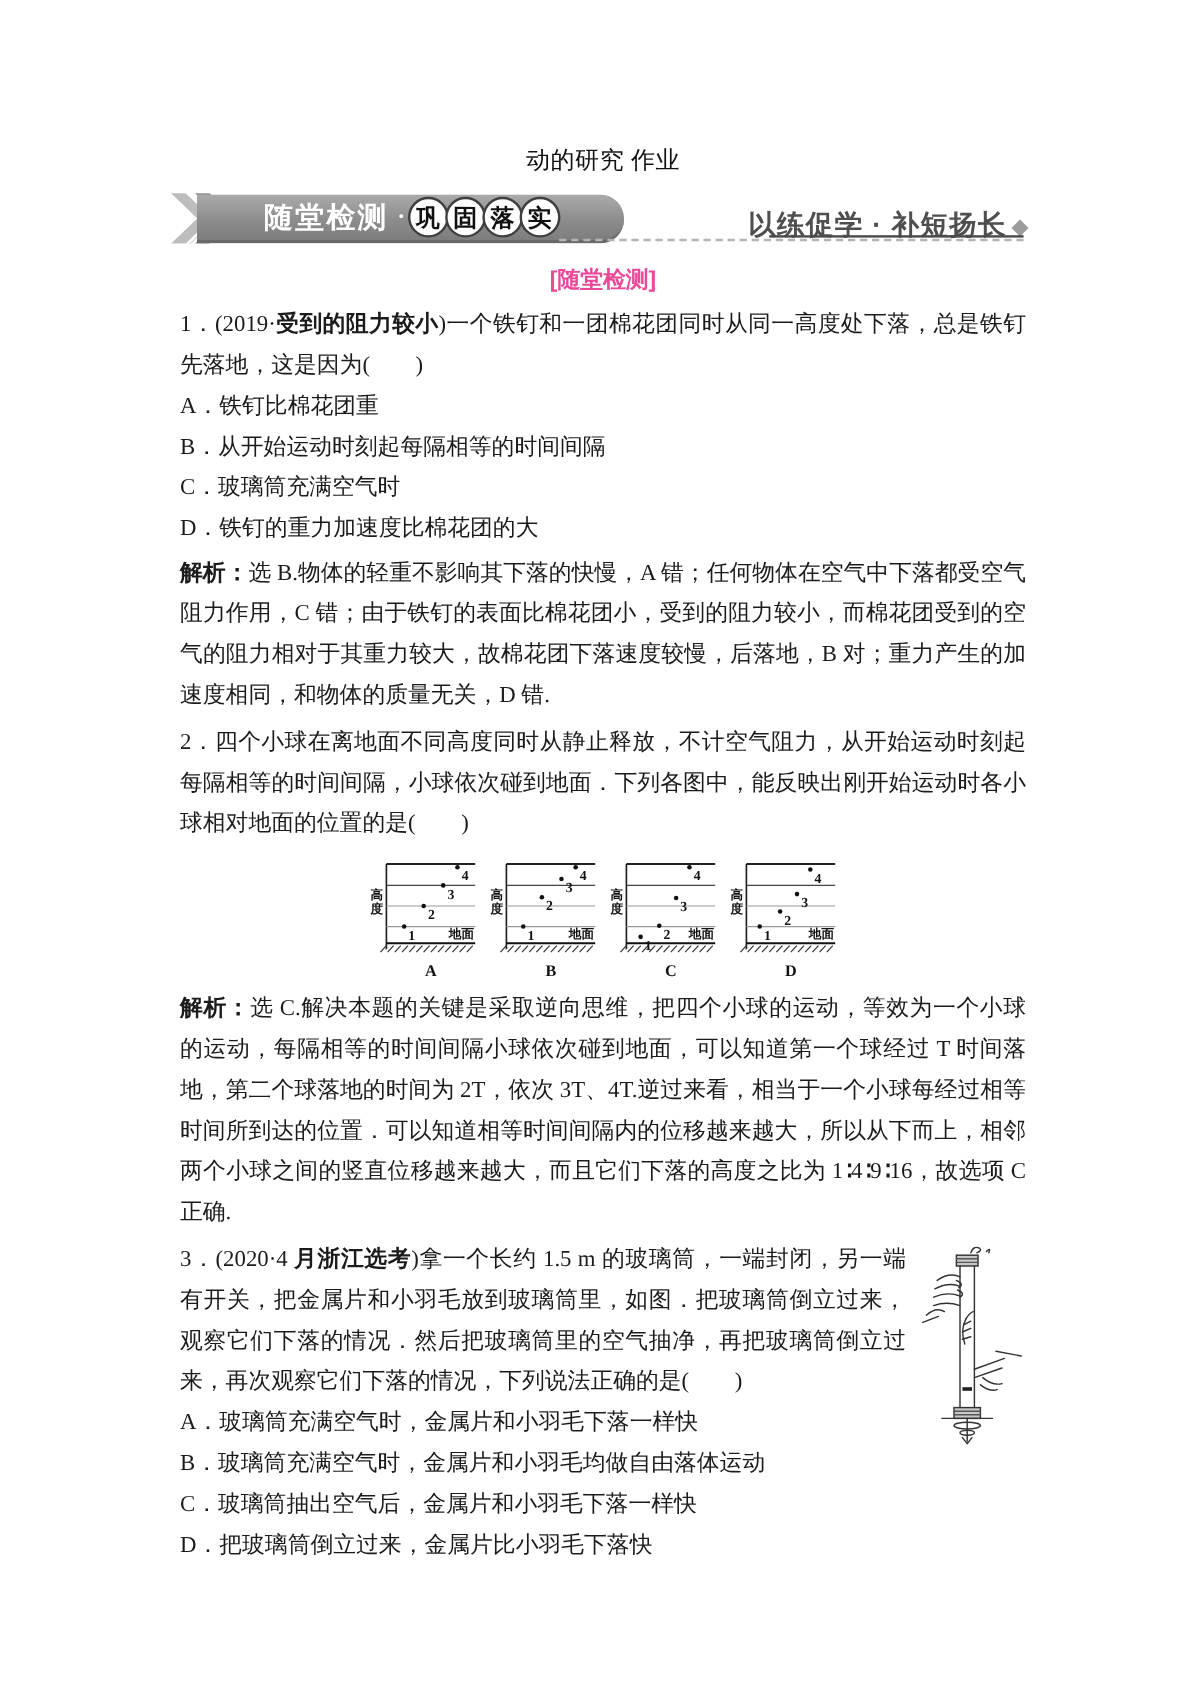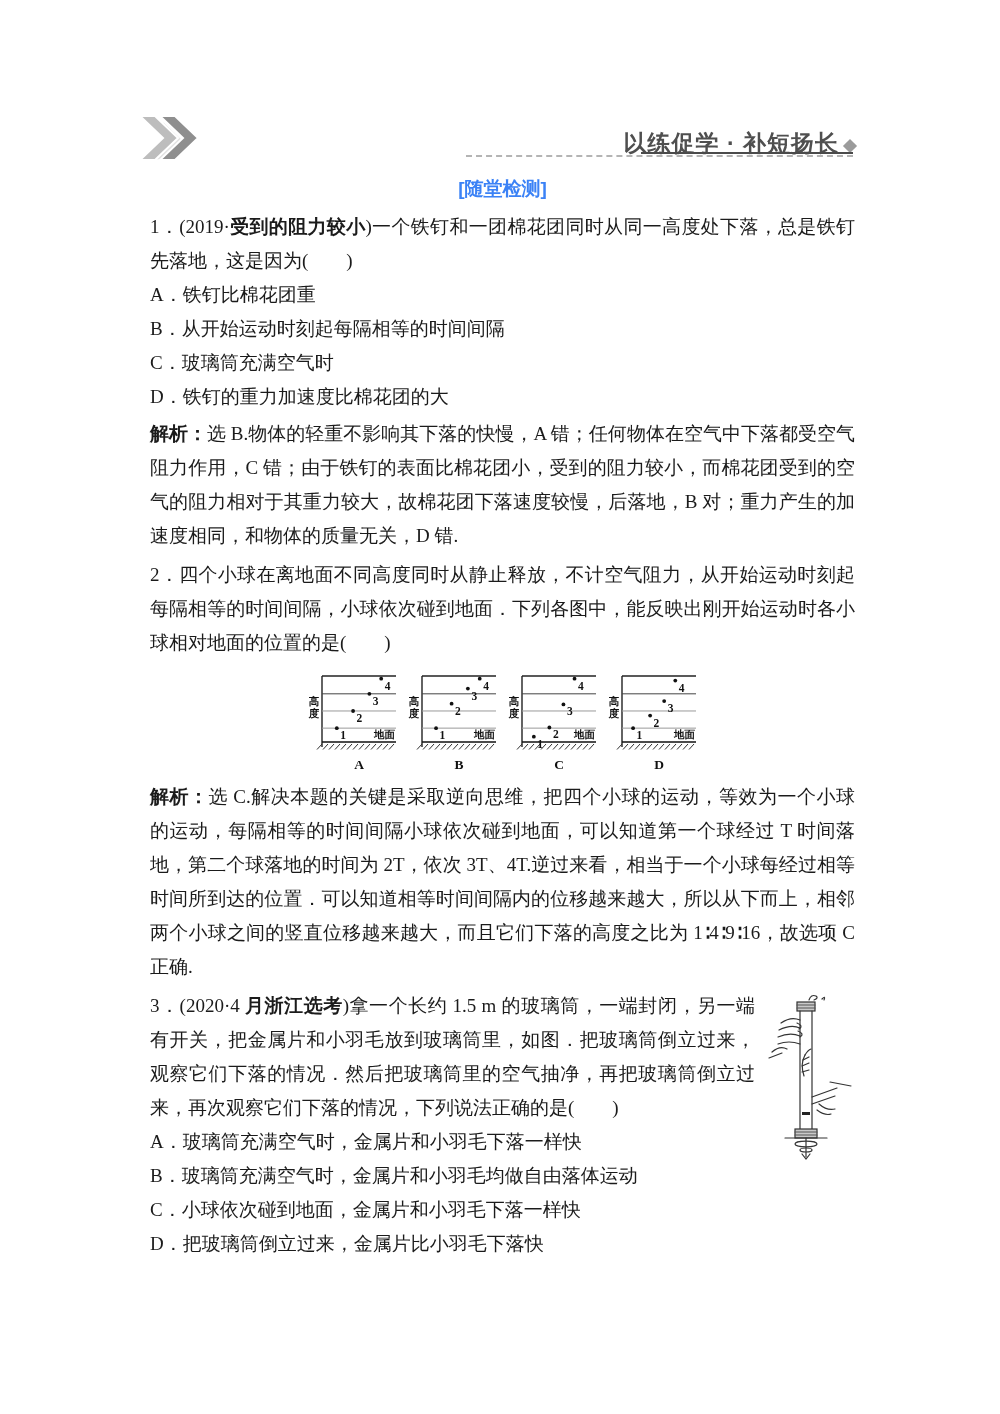--- a/index.html
+++ b/index.html
@@ -39,45 +39,54 @@
     font-family:"Liberation Sans","DejaVu Sans",sans-serif;
     font-weight:700;font-size:23px;color:#4f4f4f;letter-spacing:1px;
   }
   .diamond{position:absolute;right:0;top:25px;width:10px;height:10px;background:#9b9b9b;transform:rotate(45deg);}
   .dashed-line{position:absolute;left:316px;right:2px;top:39px;border-top:2px dashed #b4b4b4;}
   .solid-line{position:absolute;right:2px;width:212px;top:36px;border-top:2px solid #4a4a4a;}
   
   .section-label{
     text-align:center;margin:12px 0 8px;
     font-family:"Liberation Sans","DejaVu Sans",sans-serif;
-    font-weight:600;font-size:19px;color:#3b82f6;
+    font-weight:600;font-size:19px;color:#ec4899;
   }
   p.line{margin:0;font-size:19px;line-height:34px;text-align:justify;}
   p.stem{margin-top:5px;}
   p.analysis{margin-top:3px;}
   .src{font-weight:700;}
   .ana-label{font-weight:700;}
   
   .fig2{display:flex;justify-content:center;gap:10px;margin:10px 0 8px;}
   
   .tube-float{float:right;width:88px;height:172px;margin:2px 0 4px 12px;}
   .clear{clear:both;}
 </style>
 </head>
 <body>
 
 <div class="doc-title">
+  <div>动的研究  作业</div>
 </div>
 
 <div class="header-row">
   <svg class="chev" width="78" height="46" viewBox="0 0 78 46">
     <polygon points="10,6 24,6 44,25 24,44 10,44 30,25" fill="#e2e2e2" stroke="#ffffff" stroke-width="1.5"></polygon>
     <polygon points="0,0 15,0 38,22 15,44 0,44 23,22" fill="#bdbdbd" stroke="#ffffff" stroke-width="2"></polygon>
     <polygon points="20,0 35,0 58,22 35,44 20,44 43,22" fill="#8f8f8f" stroke="#ffffff" stroke-width="2"></polygon>
   </svg>
+  <div class="banner-bar">
+    <span class="banner-title">随堂检测</span>
+    <span class="banner-dot">·</span>
+    <span class="circ">巩</span>
+    <span class="circ">固</span>
+    <span class="circ">落</span>
+    <span class="circ">实</span>
+  </div>
   <span class="slogan">以练促学 · 补短扬长</span>
   <span class="diamond"></span>
   <div class="dashed-line"></div>
   <div class="solid-line"></div>
 </div>
 
 <div class="section-label">[随堂检测]</div>
 
 <p class="line stem"><span>1．</span><span>(2019·</span><span class="src">受到的阻力较小</span><span>)一个铁钉和一团棉花团同时从同一高度处下落，总是铁钉先落地，这是因为(　　)</span></p>
 <p class="line">A．铁钉比棉花团重</p>
@@ -268,15 +277,15 @@
         <ellipse cx="39" cy="153" rx="11" ry="2.8"></ellipse>
         <ellipse cx="39" cy="159" rx="6" ry="2"></ellipse>
         <path d="M35 163 L39 168 L43 163"></path>
       </g>
     </svg>
   </span>
   <span>3．</span><span>(2020·4 </span><span class="src">月浙江选考</span><span>)拿一个长约 1.5 m 的玻璃筒，一端封闭，另一端有开关，把金属片和小羽毛放到玻璃筒里，如图．把玻璃筒倒立过来，观察它们下落的情况．然后把玻璃筒里的空气抽净，再把玻璃筒倒立过来，再次观察它们下落的情况，下列说法正确的是(　　)</span>
 </p>
 <p class="line">A．玻璃筒充满空气时，金属片和小羽毛下落一样快</p>
 <p class="line">B．玻璃筒充满空气时，金属片和小羽毛均做自由落体运动</p>
-<p class="line">C．小球依次碰到地面，金属片和小羽毛下落一样快</p>
+<p class="line">C．玻璃筒抽出空气后，金属片和小羽毛下落一样快</p>
 <p class="line">D．把玻璃筒倒立过来，金属片比小羽毛下落快</p>
 <div class="clear"></div>
 
 </body></html>

